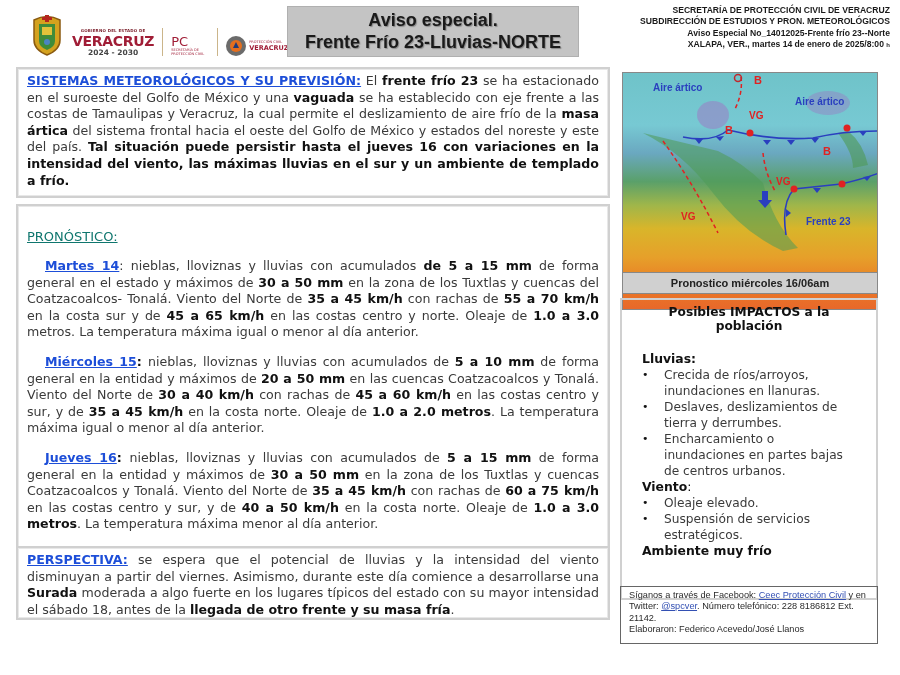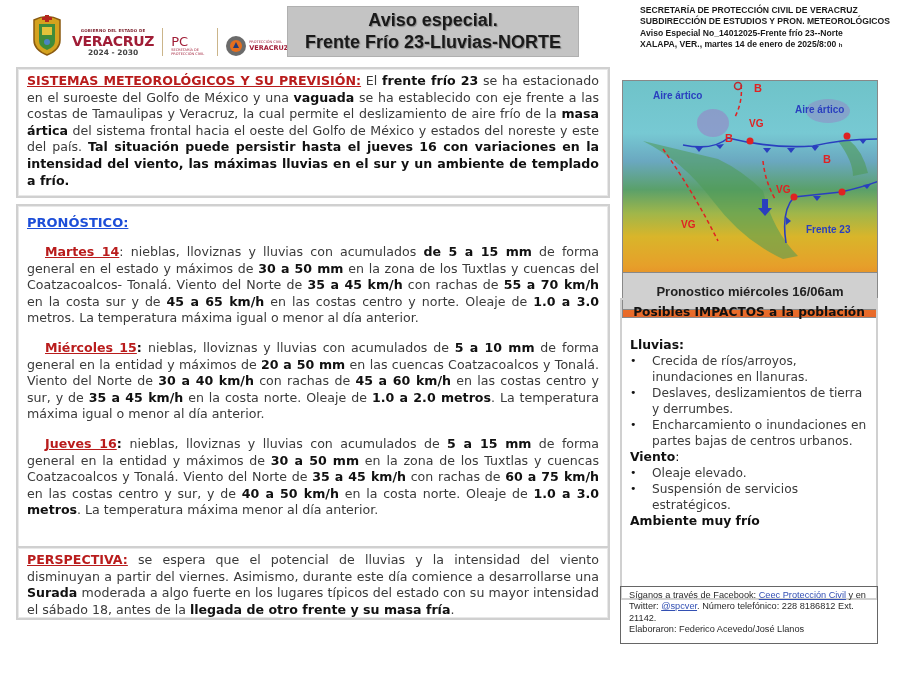--- a/index.html
+++ b/index.html
@@ -22,45 +22,45 @@
   .pcv-emblem::after { content: ""; position: absolute; left: 4px; top: 4px; width: 12px; height: 12px; border-radius: 50%; background: #e46e1e; }
   .pcv-emblem::before { content: ""; position: absolute; left: 7px; top: 6px; width: 0; height: 0; border-left: 3px solid transparent; border-right: 3px solid transparent; border-bottom: 6px solid #1e3b7a; z-index: 2; }
   .pcv-text { display: flex; flex-direction: column; line-height: 1; }
   .pcv-small { font-size: 3.5px; color: #a01d36; }
   .pcv-big { font-size: 6.5px; font-weight: bold; color: #a01d36; }
 
   .title-box { position: absolute; left: 287px; top: 6px; width: 292px; height: 51px; background: #c4c4c4; border: 1px solid #b0b0b0;
     display: flex; flex-direction: column; align-items: center; justify-content: center; text-align: center; }
   .title-box div { font-size: 18px; font-weight: bold; color: #1a1a1a; line-height: 1.2; text-shadow: 1px 1px 1px #8a8a8a; font-family: "Liberation Sans", sans-serif; }
 
-  .agency { position: absolute; right: 10px; top: 5px; font-size: 8.6px; color: #1a1a1a; font-weight: bold; line-height: 1.32; font-family: "Liberation Sans", sans-serif; }
+  .agency { position: absolute; right: 10px; top: 5px; text-align: right; font-size: 8.6px; color: #1a1a1a; font-weight: bold; line-height: 1.32; font-family: "Liberation Sans", sans-serif; }
   .agency .h { font-size: 6px; }
 
   
   .panel { position: absolute; left: 16px; width: 594px; background: #fff; border: 2px solid #d0d0d0; box-shadow: inset 0 0 0 1px #e8e8e8; }
   .panel p { font-size: 12.6px; line-height: 16.6px; color: #3a3a3a; text-align: justify; }
   .panel b { color: #111; }
-  .panel .uh { text-decoration: underline; font-weight: bold; color: #b91c1c; }
+  .panel .uh { text-decoration: underline; font-weight: bold; color: #1d4ed8; }
   #p-sistemas { top: 67px; height: 131px; padding: 4px 9px; }
   #p-pronostico { top: 204px; height: 358px; padding: 5px 9px; }
   #p-perspectiva { top: 546px; height: 74px; padding: 4px 9px; }
-  .pron-title { font-size: 13px; font-weight: bold; text-decoration: underline; color: #1d4ed8; margin-top: 4px; margin-bottom: 14px; }
+  .pron-title { font-size: 13px; font-weight: normal; text-decoration: underline; color: #0f766e; margin-top: 18px; margin-bottom: 14px; }
   .day { margin-bottom: 13px; }
   .day p { text-indent: 18px; }
 
   
-  .map { position: absolute; left: 622px; top: 80px; width: 256px; height: 238px; border: 1px solid #888; overflow: hidden;
+  .map { position: absolute; left: 622px; top: 72px; width: 256px; height: 238px; border: 1px solid #888; overflow: hidden;
     background: linear-gradient(180deg, #6fc3c9 0%, #77c9d3 22%, #6aa8c0 34%, #5aa06a 46%, #9fb64a 56%, #d9b52a 66%, #e6a02a 78%, #ea7a26 90%, #e8682a 100%); }
   .map svg { position: absolute; left: 0; top: 0; }
   .map-label { position: absolute; font-weight: bold; font-size: 10px; line-height: 1.05; text-align: center; font-family: "Liberation Sans", sans-serif; }
-  .map-caption { position: absolute; left: 622px; top: 272px; width: 256px; height: 38px; background: #d0d0d0; border: 1px solid #888;
-    font-size: 13px; font-weight: bold; color: #222; display: flex; align-items: center; justify-content: center; font-family: "Liberation Sans", sans-serif; }
-
-  
-  .impacts { position: absolute; left: 620px; top: 298px; width: 258px; height: 302px; border: 2px solid #d0d0d0; padding: 4px 8px; }
+  .map-caption { position: absolute; left: 622px; top: 272px; width: 256px; height: 22px; background: #d0d0d0; border: 1px solid #888;
+    font-size: 11px; font-weight: bold; color: #222; display: flex; align-items: center; justify-content: center; font-family: "Liberation Sans", sans-serif; }
+
+  
+  .impacts { position: absolute; left: 620px; top: 298px; width: 258px; height: 302px; border: 2px solid #d0d0d0; padding: 4px 20px; }
   .imp-title { font-size: 12.2px; font-weight: bold; color: #111; text-align: center; margin-top: 1px; margin-bottom: 18px; }
   .imp-cat { font-size: 12.4px; font-weight: bold; color: #111; line-height: 16px; }
   .imp-cat .colon { font-weight: normal; }
   .imp-list { list-style: none; }
   .imp-list li { font-size: 12.2px; line-height: 16px; color: #3a3a3a; padding-left: 22px; position: relative; }
   .imp-list li::before { content: "•"; position: absolute; left: 0; top: 0; color: #111; font-size: 11px; }
 
   
   .footer { position: absolute; left: 620px; top: 586px; width: 258px; height: 58px; border: 1px solid #666; padding: 3px 8px;
     font-size: 9.2px; line-height: 11.4px; color: #2a2a2a; font-family: Liberation Sans, sans-serif; }

